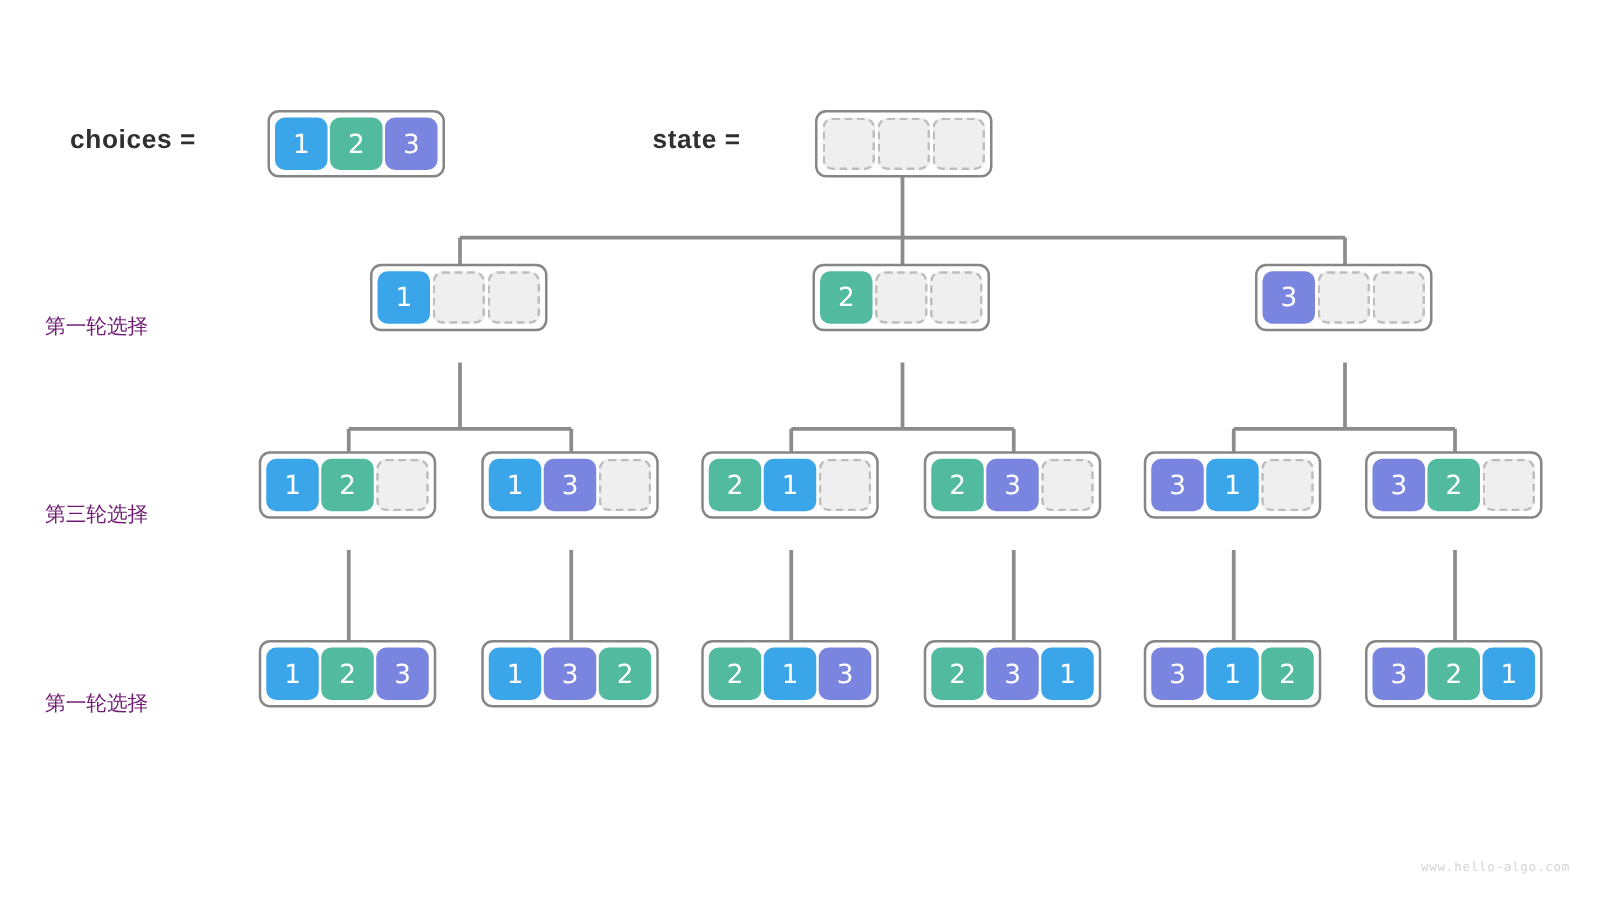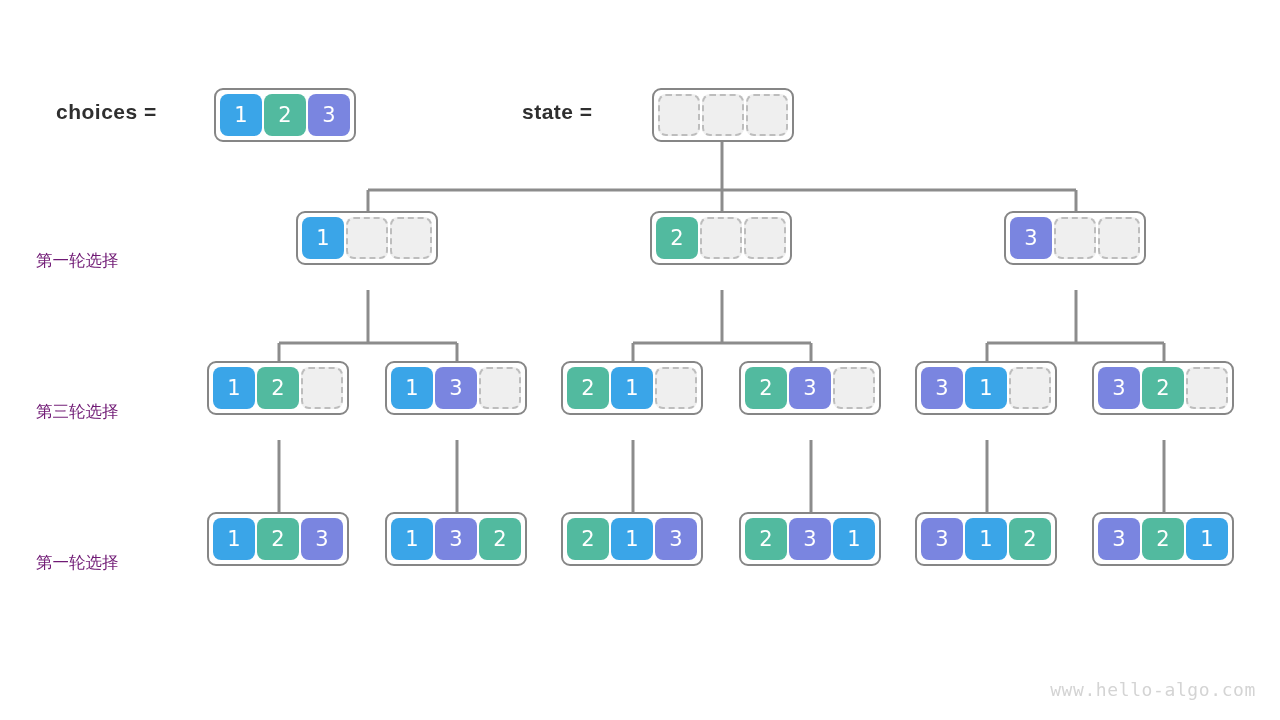--- a/index.html
+++ b/index.html
@@ -43,21 +43,21 @@
     background:#efefef;border:2px dashed #bdbdbd;color:transparent;
   }
   .cell.c1{background:#3aa5e8;}
   .cell.c2{background:#52ba9f;}
   .cell.c3{background:#7a85e0;}
 
   
   .watermark{
     position:absolute;right:24px;bottom:20px;
     font-family:"DejaVu Sans Mono","Liberation Mono",monospace;
-    font-size:18px;color:#d4d4d4;letter-spacing:.6px;white-space:nowrap;
+    font-size:10px;color:#d4d4d4;letter-spacing:.6px;white-space:nowrap;
   }
 </style>
 </head>
 <body>
 
 <div id="stage">
 
   <svg id="wires" viewBox="0 0 1280 720" xmlns="http://www.w3.org/2000/svg">
     <defs>
       <marker id="arw" markerWidth="9" markerHeight="9" refX="4.5" refY="7.4" orient="auto" markerUnits="userSpaceOnUse">

